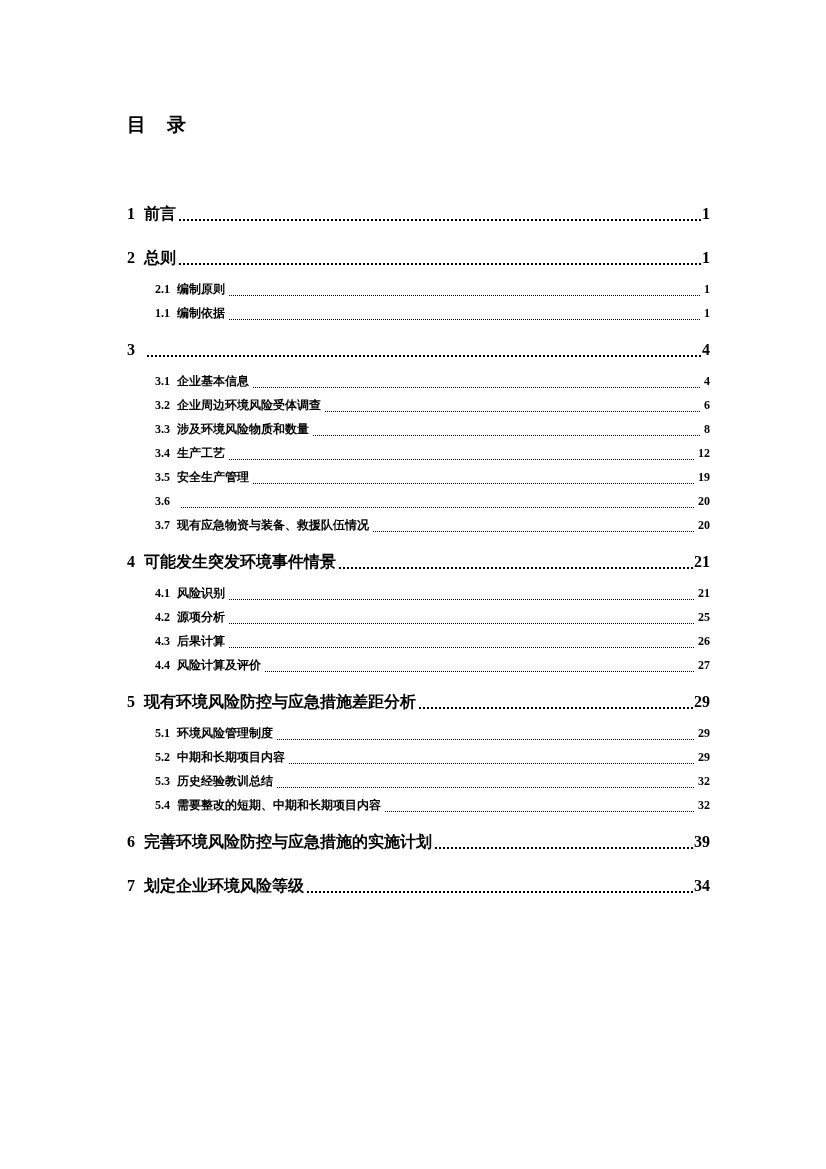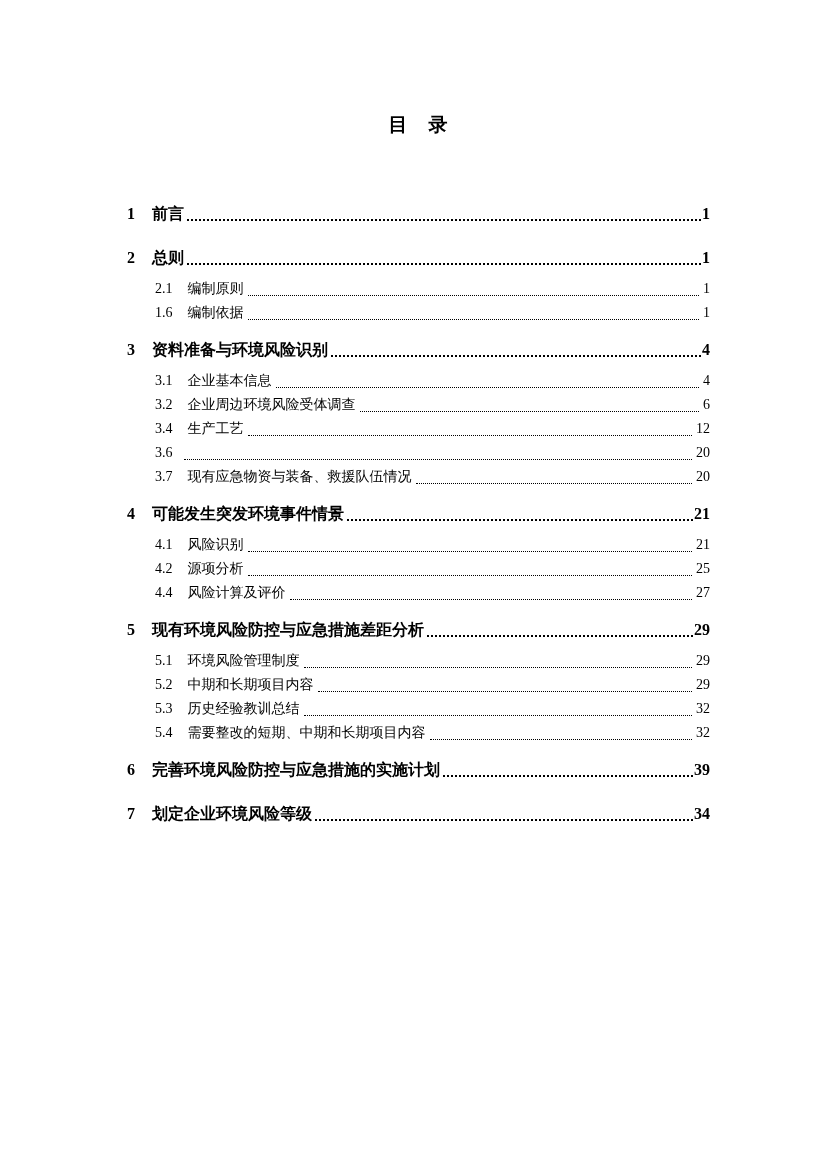--- a/index.html
+++ b/index.html
@@ -19,21 +19,20 @@
   .content {
     position: absolute;
     left: 127px;
     right: 116px;
     top: 0;
     display: flex;
     flex-direction: column;
   }
   .doc-title {
     margin: 112px 0 51px 0;
-    text-align: center;
     font-size: 19px;
     font-weight: bold;
     line-height: 26px;
     white-space: pre;
     letter-spacing: 1px;
   }
   .toc-list {
     display: flex;
     flex-direction: column;
   }
@@ -42,33 +41,32 @@
     align-items: flex-end;
     white-space: nowrap;
   }
   .toc-row.l1 {
     font-size: 16px;
     font-weight: bold;
     line-height: 23px;
     margin: 13px 0 8px 0;
   }
   .toc-row.l2 {
-    font-size: 14px;
-    font-weight: normal;
+    font-size: 12px;
+    font-weight: bold;
     line-height: 24px;
     padding-left: 28px;
   }
   .toc-num {
     flex: 0 0 auto;
   }
   .l1 .toc-num { margin-right: 9px; }
   .l2 .toc-num { margin-right: 7px; }
   .toc-label {
     flex: 0 0 auto;
-    margin-left: 8px;
   }
   .dots {
     flex: 1 1 auto;
     min-width: 12px;
   }
   .l1 .dots {
     border-bottom: 2px dotted #000;
     margin: 0 1px 4px 3px;
   }
   .l2 .dots {
@@ -101,55 +99,66 @@
   </div>
 
   <div class="toc-row l2">
     <span class="toc-num">2.1</span>
     <span class="toc-label">编制原则</span>
     <span class="dots"></span>
     <span class="toc-page">1</span>
   </div>
 
   <div class="toc-row l2">
-    <span class="toc-num">1.6</span>
+    <span class="toc-num">1.1</span>
     <span class="toc-label">编制依据</span>
     <span class="dots"></span>
     <span class="toc-page">1</span>
   </div>
 
   <div class="toc-row l1">
     <span class="toc-num">3</span>
-    <span class="toc-label">资料准备与环境风险识别</span>
     <span class="dots"></span>
     <span class="toc-page">4</span>
   </div>
 
   <div class="toc-row l2">
     <span class="toc-num">3.1</span>
     <span class="toc-label">企业基本信息</span>
     <span class="dots"></span>
     <span class="toc-page">4</span>
   </div>
 
   <div class="toc-row l2">
     <span class="toc-num">3.2</span>
     <span class="toc-label">企业周边环境风险受体调查</span>
     <span class="dots"></span>
     <span class="toc-page">6</span>
   </div>
 
+  <div class="toc-row l2">
+    <span class="toc-num">3.3</span>
+    <span class="toc-label">涉及环境风险物质和数量</span>
+    <span class="dots"></span>
+    <span class="toc-page">8</span>
+  </div>
 
   <div class="toc-row l2">
     <span class="toc-num">3.4</span>
     <span class="toc-label">生产工艺</span>
     <span class="dots"></span>
     <span class="toc-page">12</span>
   </div>
 
+  <div class="toc-row l2">
+    <span class="toc-num">3.5</span>
+    <span class="toc-label">安全生产管理</span>
+    <span class="dots"></span>
+    <span class="toc-page">19</span>
+  </div>
 
   <div class="toc-row l2">
     <span class="toc-num">3.6</span>
     <span class="dots"></span>
     <span class="toc-page">20</span>
   </div>
 
   <div class="toc-row l2">
     <span class="toc-num">3.7</span>
     <span class="toc-label">现有应急物资与装备、救援队伍情况</span>
@@ -171,20 +180,26 @@
     <span class="toc-page">21</span>
   </div>
 
   <div class="toc-row l2">
     <span class="toc-num">4.2</span>
     <span class="toc-label">源项分析</span>
     <span class="dots"></span>
     <span class="toc-page">25</span>
   </div>
 
+  <div class="toc-row l2">
+    <span class="toc-num">4.3</span>
+    <span class="toc-label">后果计算</span>
+    <span class="dots"></span>
+    <span class="toc-page">26</span>
+  </div>
 
   <div class="toc-row l2">
     <span class="toc-num">4.4</span>
     <span class="toc-label">风险计算及评价</span>
     <span class="dots"></span>
     <span class="toc-page">27</span>
   </div>
 
   <div class="toc-row l1">
     <span class="toc-num">5</span>

